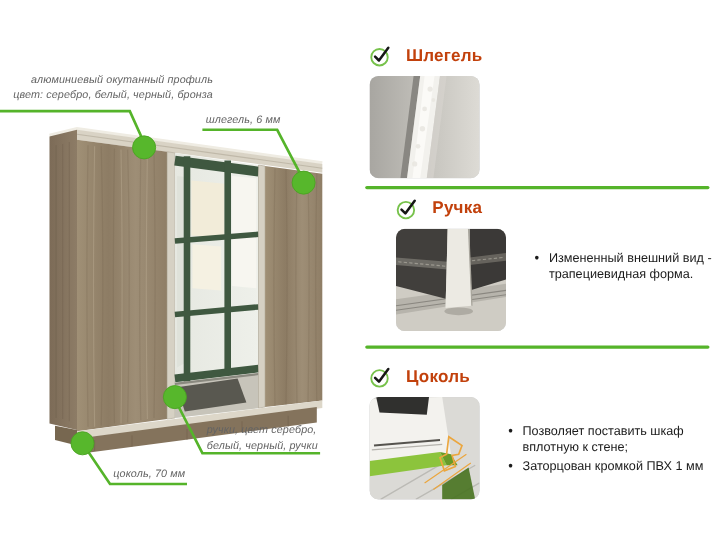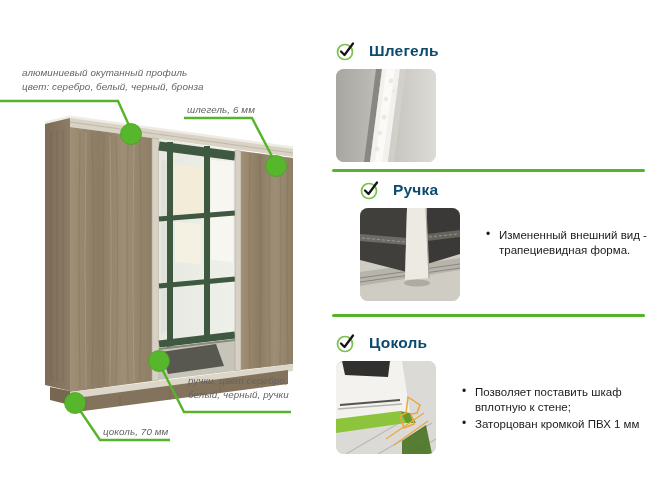--- a/index.html
+++ b/index.html
@@ -16,21 +16,21 @@
     position:absolute;
     font-style:italic;
     font-size:9.8px;line-height:13.5px;
     color:#636363;letter-spacing:.1px;
     white-space:nowrap;
   }
 
   
   .section{position:absolute;left:336px;width:312px;}
   .sec-header{display:flex;align-items:center;gap:13px;height:22px;}
-  .sec-title{font-size:15.5px;font-weight:bold;color:#0c4a6e;letter-spacing:.2px;text-align:right;}
+  .sec-title{font-size:15.5px;font-weight:bold;color:#c2410c;letter-spacing:.2px;text-align:right;}
   .sec-body{display:flex;margin-top:7px;}
   .thumb{
     width:100px;height:93px;border-radius:8px;overflow:hidden;
     flex:0 0 100px;background:#cccccc;
   }
   .bullets{
     list-style:none;margin:0;padding:0 0 0 26px;width:200px;
     font-size:11.5px;line-height:15px;color:#1b1b1b;
   }
   .bullets li{position:relative;padding-left:13px;margin-bottom:2px;}
@@ -136,28 +136,28 @@
     </g>
 
     <g fill="#57b72c" stroke="#4aa322" stroke-width="0.8">
       <circle cx="131" cy="134" r="10.5"></circle>
       <circle cx="276" cy="166" r="10.5"></circle>
       <circle cx="159" cy="361" r="10.5"></circle>
       <circle cx="75" cy="403" r="10.5"></circle>
     </g>
   </svg>
 
-  <div class="callout-label" style="left:22px;top:66px;">
+  <div class="callout-label" style="left:12px;top:66px;text-align:right;">
     <div>алюминиевый окутанный профиль</div>
     <div>цвет: серебро, белый, черный, бронза</div>
   </div>
   <div class="callout-label" style="left:187px;top:103px;">
     <div>шлегель, 6 мм</div>
   </div>
-  <div class="callout-label" style="left:188px;top:374px;">
+  <div class="callout-label" style="left:188px;top:385px;">
     <div>ручки, цвет серебро,</div>
     <div>белый, черный, ручки</div>
   </div>
   <div class="callout-label" style="left:103px;top:425px;">
     <div>цоколь, 70 мм</div>
   </div>
 
   <div class="section" style="top:40px;">
     <div class="sec-header">
       <svg width="20" height="20" viewBox="0 0 20 20">

